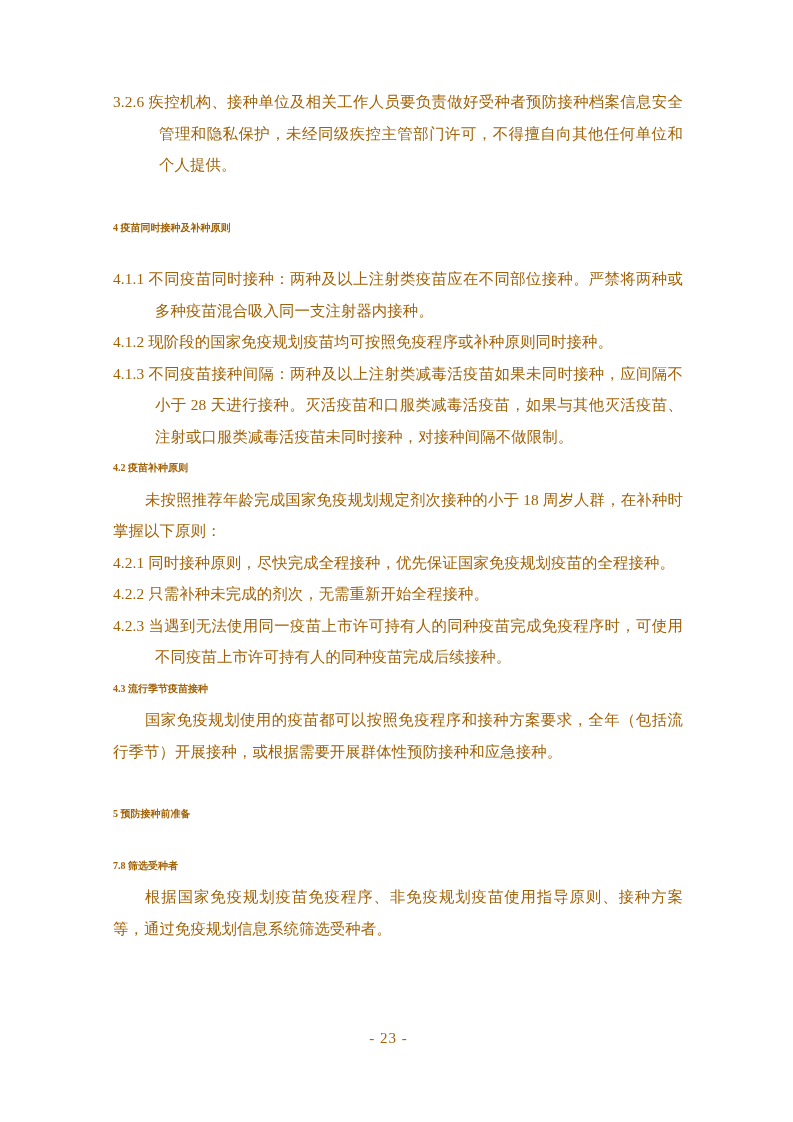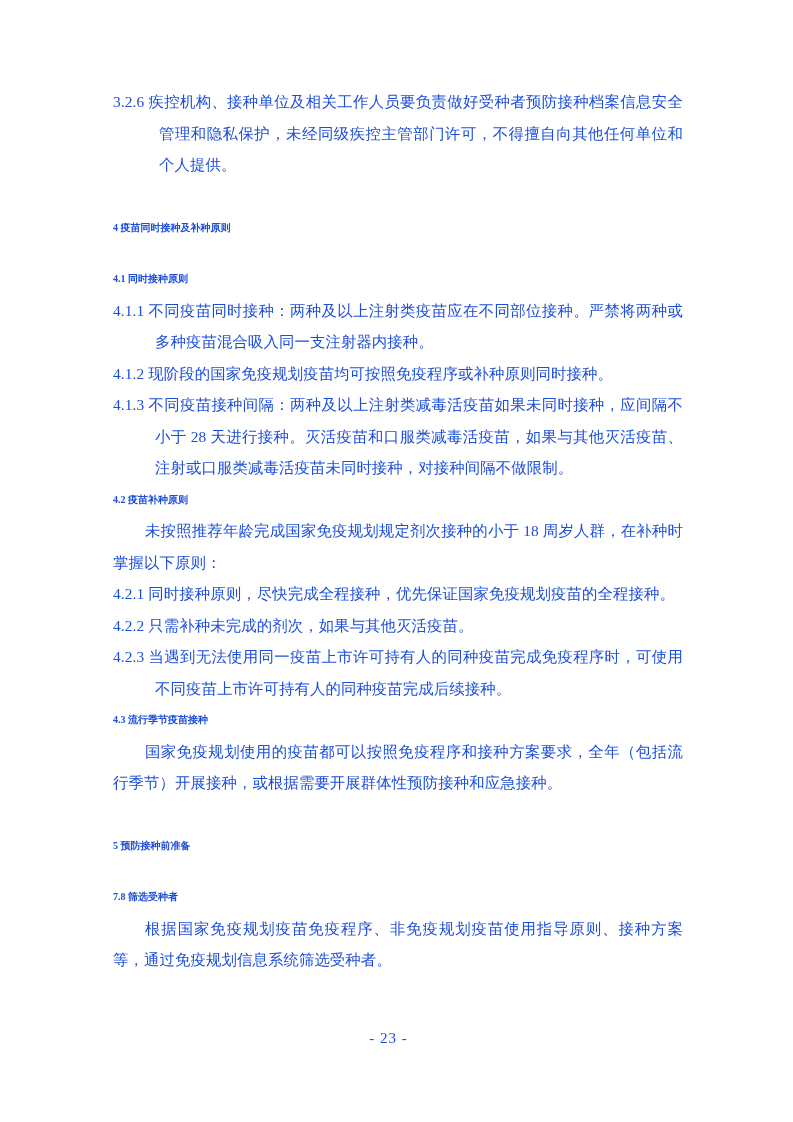--- a/index.html
+++ b/index.html
@@ -8,21 +8,21 @@
     background: #b0b0b0;
   }
   .page {
     position: relative;
     width: 793px;
     height: 1122px;
     background: #ffffff;
     margin: 0 auto;
     box-sizing: border-box;
     font-family: "Liberation Serif", "DejaVu Serif", serif;
-    color: #1d4ed8;
+    color: #a16207;
     overflow: hidden;
   }
   .content {
     position: absolute;
     left: 113px;
     top: 86px;
     width: 570px;
   }
   .para {
     font-size: 15.4px;
@@ -68,31 +68,30 @@
 
 <div class="page">
   <div class="content">
 
     <p class="para hang-wide">3.2.6 疾控机构、接种单位及相关工作人员要负责做好受种者预防接种档案信息安全管理和隐私保护，未经同级疾控主管部门许可，不得擅自向其他任何单位和个人提供。</p>
 
     <div class="gap-lg"></div>
     <p class="heading">4 疫苗同时接种及补种原则</p>
 
     <div class="gap-md"></div>
-    <p class="heading">4.1 同时接种原则</p>
 
     <p class="para hang">4.1.1 不同疫苗同时接种：两种及以上注射类疫苗应在不同部位接种。严禁将两种或多种疫苗混合吸入同一支注射器内接种。</p>
     <p class="para hang">4.1.2 现阶段的国家免疫规划疫苗均可按照免疫程序或补种原则同时接种。</p>
     <p class="para hang">4.1.3 不同疫苗接种间隔：两种及以上注射类减毒活疫苗如果未同时接种，应间隔不小于 28 天进行接种。灭活疫苗和口服类减毒活疫苗，如果与其他灭活疫苗、注射或口服类减毒活疫苗未同时接种，对接种间隔不做限制。</p>
 
     <p class="heading">4.2 疫苗补种原则</p>
     <p class="para indent2">未按照推荐年龄完成国家免疫规划规定剂次接种的小于 18 周岁人群，在补种时掌握以下原则：</p>
 
     <p class="para hang">4.2.1 同时接种原则，尽快完成全程接种，优先保证国家免疫规划疫苗的全程接种。</p>
-    <p class="para hang">4.2.2 只需补种未完成的剂次，如果与其他灭活疫苗。</p>
+    <p class="para hang">4.2.2 只需补种未完成的剂次，无需重新开始全程接种。</p>
     <p class="para hang">4.2.3 当遇到无法使用同一疫苗上市许可持有人的同种疫苗完成免疫程序时，可使用不同疫苗上市许可持有人的同种疫苗完成后续接种。</p>
 
     <p class="heading">4.3 流行季节疫苗接种</p>
     <p class="para indent2">国家免疫规划使用的疫苗都可以按照免疫程序和接种方案要求，全年（包括流行季节）开展接种，或根据需要开展群体性预防接种和应急接种。</p>
 
     <div class="gap-lg"></div>
     <p class="heading">5 预防接种前准备</p>
 
     <div class="gap-md"></div>
     <p class="heading">7.8 筛选受种者</p>

